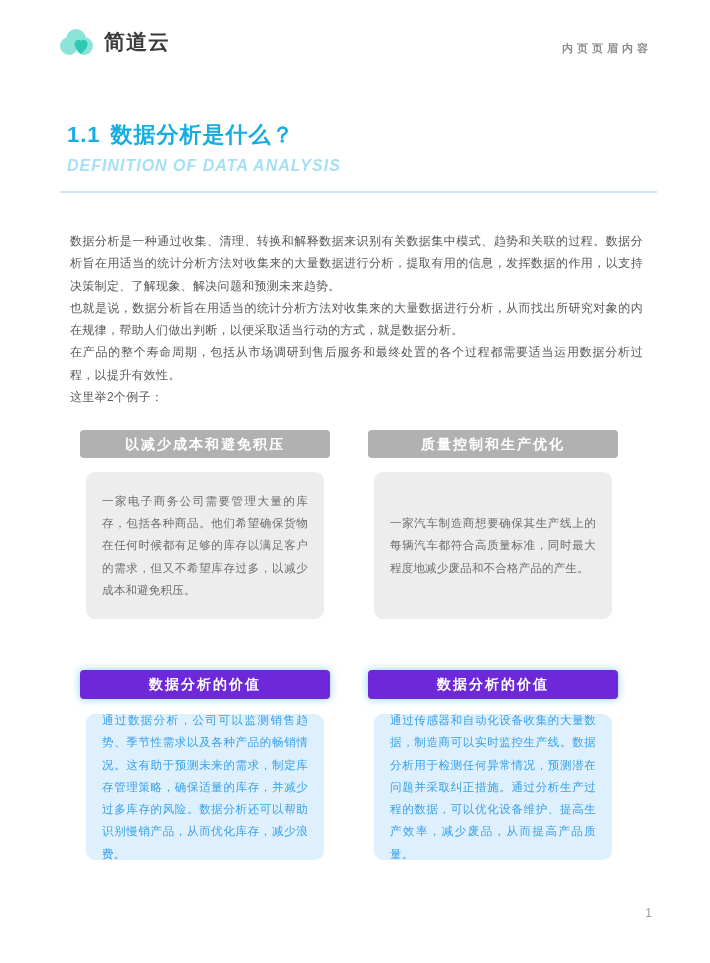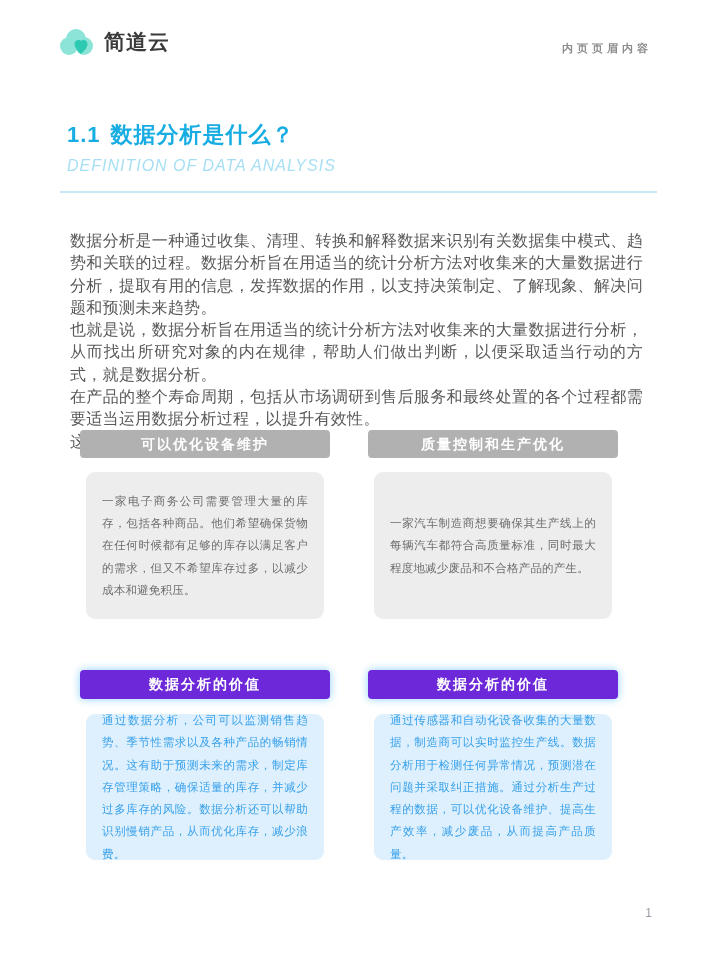--- a/index.html
+++ b/index.html
@@ -26,32 +26,32 @@
   }
 
   
   .title-block { position: absolute; top: 120px; left: 67px; }
   .page-title {
     margin: 0; font-size: 22px; font-weight: bold; color: #18ade2;
     letter-spacing: 1px;
   }
   .page-title .title-num { margin-right: 10px; }
   .page-subtitle {
-    margin-top: 7px; font-size: 16px; font-style: italic; font-weight: 400;
+    margin-top: 7px; font-size: 16px; font-style: italic; font-weight: 700;
     color: #a6dff4; letter-spacing: 1px; text-align: right;
   }
   .title-divider {
     position: absolute; top: 191px; left: 60px; width: 597px; height: 2px;
     background: #c9e9f8;
   }
 
   
   .intro {
     position: absolute; top: 230px; left: 70px; width: 573px;
-    font-size: 16px; line-height: 22.3px; color: #595959;
+    font-size: 12px; line-height: 22.3px; color: #595959;
     text-align: justify; letter-spacing: 0.3px;
   }
   .intro p { margin: 0; }
 
   
   .examples {
     position: absolute; top: 430px; left: 80px; width: 538px;
     display: grid; grid-template-columns: 250px 250px; column-gap: 38px;
   }
   .ex-header {
@@ -113,21 +113,21 @@
 <div class="intro">
   <p>数据分析是一种通过收集、清理、转换和解释数据来识别有关数据集中模式、趋势和关联的过程。数据分析旨在用适当的统计分析方法对收集来的大量数据进行分析，提取有用的信息，发挥数据的作用，以支持决策制定、了解现象、解决问题和预测未来趋势。</p>
   <p>也就是说，数据分析旨在用适当的统计分析方法对收集来的大量数据进行分析，从而找出所研究对象的内在规律，帮助人们做出判断，以便采取适当行动的方式，就是数据分析。</p>
   <p>在产品的整个寿命周期，包括从市场调研到售后服务和最终处置的各个过程都需要适当运用数据分析过程，以提升有效性。</p>
   <p>这里举2个例子：</p>
 </div>
 
 <div class="examples">
 
   <div class="example-col">
-    <div class="ex-header gray">可以优化设备维护</div>
+    <div class="ex-header gray">以减少成本和避免积压</div>
     <div class="ex-body gray-body">
       <span>一家电子商务公司需要管理大量的库存，包括各种商品。他们希望确保货物在任何时候都有足够的库存以满足客户的需求，但又不希望库存过多，以减少成本和避免积压。</span>
     </div>
     <div class="ex-header blue">数据分析的价值</div>
     <div class="ex-body blue-body">
       <span>通过数据分析，公司可以监测销售趋势、季节性需求以及各种产品的畅销情况。这有助于预测未来的需求，制定库存管理策略，确保适量的库存，并减少过多库存的风险。数据分析还可以帮助识别慢销产品，从而优化库存，减少浪费。</span>
     </div>
   </div>
 
   <div class="example-col">

